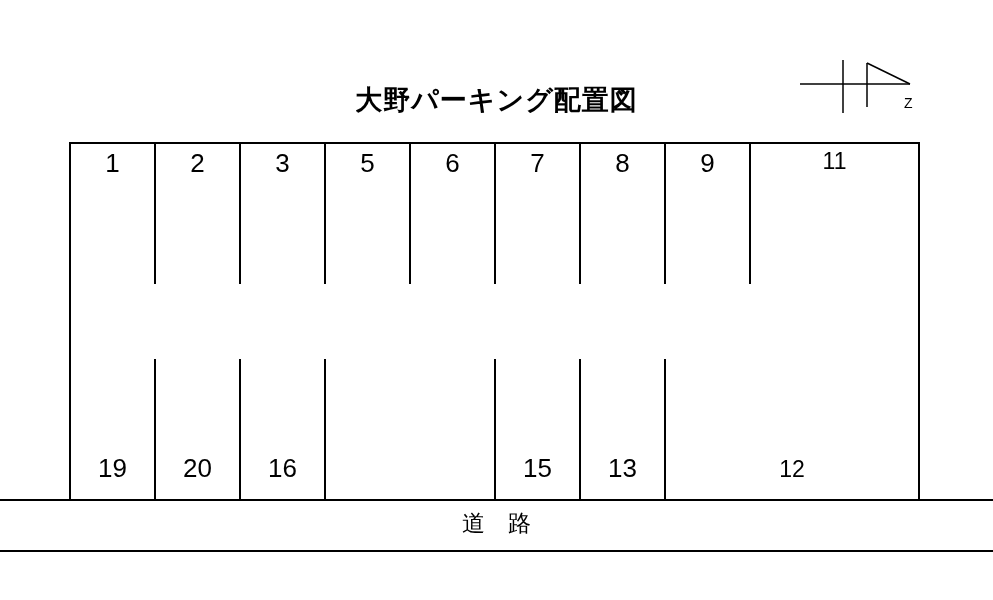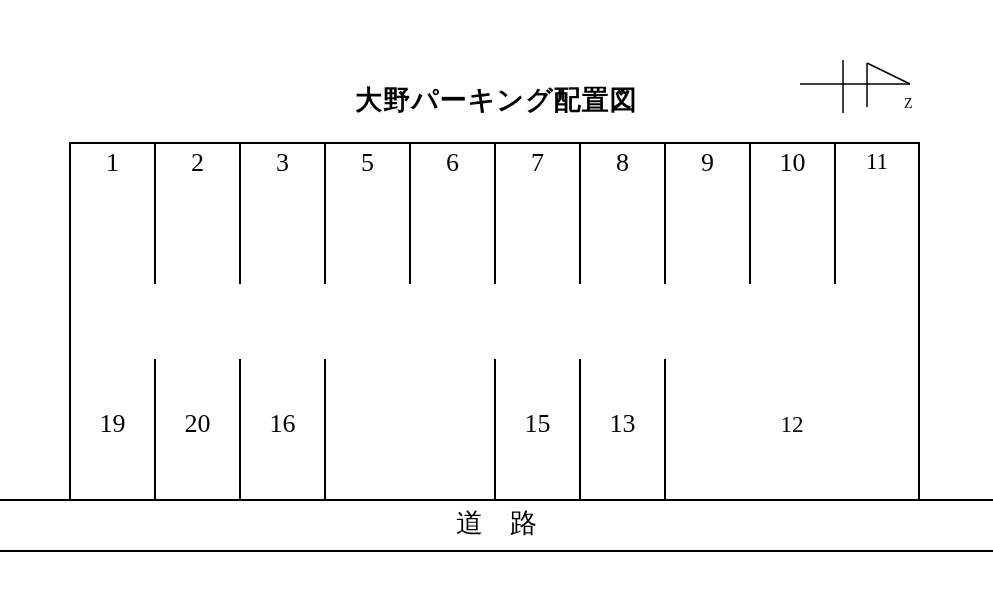--- a/index.html
+++ b/index.html
@@ -1,21 +1,21 @@
 <!DOCTYPE html>
 <html><head>
 <meta charset="utf-8">
 <style>
   html, body { margin: 0; padding: 0; background: #fff; }
   .canvas {
     position: relative;
     width: 993px;
     height: 600px;
     background: #ffffff;
-    font-family: Liberation Serif, serif;
+    font-family: Liberation Sans, sans-serif;
     color: #000000;
     overflow: hidden;
   }
   .title {
     position: absolute;
     left: 0; top: 82px;
     width: 100%;
     text-align: center;
     font-size: 27px;
     font-weight: 700;
@@ -44,40 +44,40 @@
   .row.bottom { bottom: 0; height: 140px; }
   .cell {
     box-sizing: border-box;
     border-right: 2px solid #000;
     display: flex;
     justify-content: center;
     font-size: 26px;
     line-height: 1;
   }
   .row.top .cell { align-items: flex-start; padding-top: 6px; }
-  .row.bottom .cell { align-items: center; padding-bottom: 10px; }
+  .row.bottom .cell { align-items: flex-end; padding-bottom: 18px; }
   .cell.w { width: 85px; }
   .cell.wide { width: 170px; }
   .cell.last { flex: 1; border-right: none; }
   .cell.small { font-size: 23px; }
   .road-line {
     position: absolute;
     left: 0;
     width: 993px;
     height: 2px;
     background: #000;
   }
   .road-line.top { top: 499px; }
   .road-line.bottom { top: 550px; }
   .road-label {
     position: absolute;
     left: 0; top: 510px;
     width: 100%;
     text-align: center;
-    font-size: 27px;
+    font-size: 23px;
     line-height: 26px;
   }
 </style>
 </head>
 <body>
 
 <div class="canvas">
 
   <div class="title">大野パーキング配置図</div>
 
@@ -109,23 +109,20 @@
         </div>
       <div class="cell w">
           <span>7</span>
         </div>
       <div class="cell w">
           <span>8</span>
         </div>
       <div class="cell w">
           <span>9</span>
         </div>
-      <div class="cell w">
-          <span>10</span>
-        </div>
       <div class="cell last small">
           <span>11</span>
         </div>
     </div>
 
     <div class="row bottom">
       <div class="cell w">
           <span>19</span>
         </div>
       <div class="cell w">

